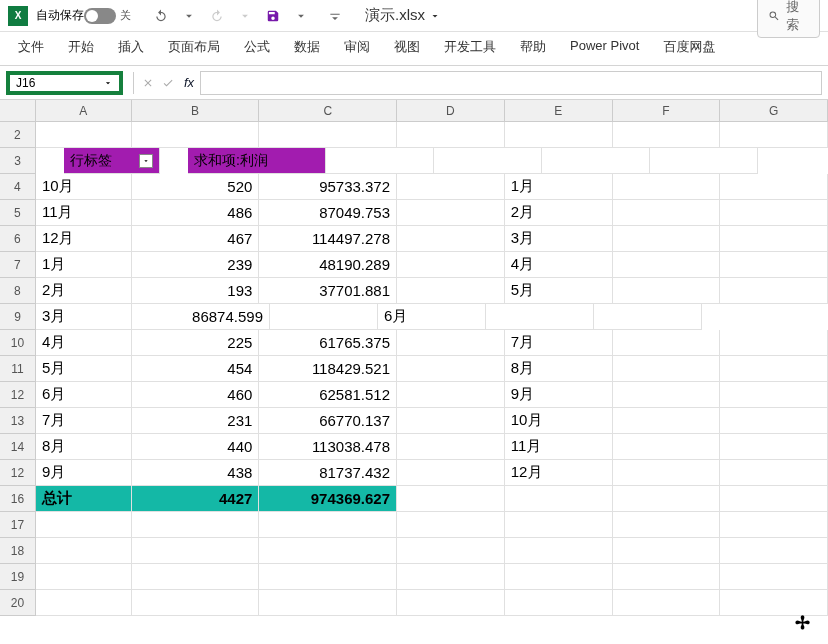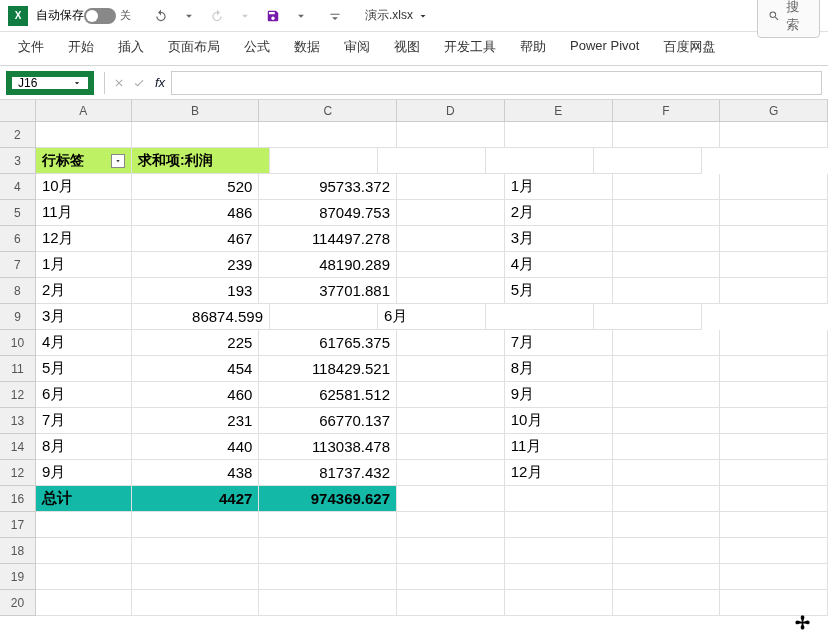--- a/index.html
+++ b/index.html
@@ -7,29 +7,29 @@
     
     .title-bar { height: 32px; display: flex; align-items: center; padding: 0 8px; border-bottom: 1px solid #e0e0e0; }
     .excel-logo { width: 20px; height: 20px; background: #107c41; color: #fff; display: flex; align-items: center; justify-content: center; font-size: 10px; font-weight: bold; margin-right: 8px; }
     .autosave-label { font-size: 12px; margin-right: 0; }
     .toggle { width: 32px; height: 16px; background: #888; border-radius: 8px; position: relative; margin-right: 4px; }
     .toggle::after { content: ""; position: absolute; left: 2px; top: 2px; width: 12px; height: 12px; background: #fff; border-radius: 50%; }
     .toggle-state { font-size: 11px; margin-right: 16px; color: #555; }
     .qa-btn { width: 24px; height: 24px; display: flex; align-items: center; justify-content: center; margin: 0 2px; color: #666; }
     .qa-btn svg { width: 14px; height: 14px; }
     .save-btn svg { fill: #7719aa; }
-    .file-name-wrap { display: flex; align-items: center; margin-left: 16px; color: #333; font-size: 12px; }
+    .file-name-wrap { display: flex; align-items: center; margin-left: 16px; color: #333; font-size: 15px; }
     .search-box { margin-left: auto; display: flex; align-items: center; border: 1px solid #ccc; border-radius: 4px; padding: 3px 10px; width: 63px; color: #666; background: #fafafa; }
     .search-box svg { width: 14px; height: 14px; margin-right: 6px; }
     
     .ribbon-tabs { height: 34px; display: flex; padding: 0 16px; gap: 20px; border-bottom: 1px solid #d4d4d4; }
     .ribbon-tab { font-size: 13px; color: #333; padding: 6px 2px; }
     
     .formula-bar { height: 34px; display: flex; align-items: center; border-bottom: 1px solid #d4d4d4; }
-    .name-box { width: 88px; height: 24px; border: 6px solid #15803d; margin: 0 6px; padding: 0 6px; display: flex; align-items: center; justify-content: space-between; font-size: 12px; }
+    .name-box { width: 117px; height: 24px; border: 4px solid #15803d; margin: 0 6px; padding: 0 6px; display: flex; align-items: center; justify-content: space-between; font-size: 12px; }
     .name-box svg { width: 10px; height: 10px; }
     .fb-sep { width: 1px; height: 22px; background: #ccc; margin: 0 4px; }
     .fb-btn { width: 20px; height: 20px; display: flex; align-items: center; justify-content: center; color: #aaa; }
     .fb-btn svg { width: 12px; height: 12px; }
     .fx-label { font-style: italic; font-size: 13px; color: #0f172a; margin: 0 6px; }
     .formula-input { flex: 1; height: 24px; border: 1px solid #ccc; margin-right: 6px; padding: 0 6px; background: #fff; }
     
     .grid { display: flex; flex-direction: column; }
     .col-headers { display: flex; height: 22px; }
     .corner { width: 36px; border-right: 1px solid #ccc; border-bottom: 1px solid #ccc; background: #f0f0f0; }
@@ -39,21 +39,21 @@
     .w-c { width: 138px; }
     .w-d { width: 108px; }
     .w-e { width: 108px; }
     .w-f { width: 108px; }
     .w-g { width: 108px; }
     
     .row { display: flex; height: 26px; }
     .rh { width: 36px; border-right: 1px solid #ccc; border-bottom: 1px solid #ccc; background: #f0f0f0; display: flex; align-items: center; justify-content: center; font-size: 12px; color: #555; }
     .cell { border-right: 1px solid #e0e0e0; border-bottom: 1px solid #e0e0e0; display: flex; align-items: center; padding: 0 6px; font-size: 15px; color: #000; overflow: hidden; white-space: nowrap; }
     .cell.right { justify-content: flex-end; }
-    .cell.hdr { background: #bef264; font-weight: bold; font-size: 14px; }
+    .cell.hdr { background: #a21caf; font-weight: normal; font-size: 14px; margin-left: 28px; }
     .cell.total { background: #14b8a6; font-weight: bold; }
     .filter-btn { width: 14px; height: 14px; border: 1px solid #888; background: #fff; display: flex; align-items: center; justify-content: center; margin-left: auto; }
     .filter-btn svg { width: 8px; height: 8px; }
     
     .cursor-cross { position: absolute; right: 18px; bottom: 10px; font-size: 18px; color: #000; font-weight: bold; }
   </style>
 </head>
 <body>
 
 <div class="title-bar">

